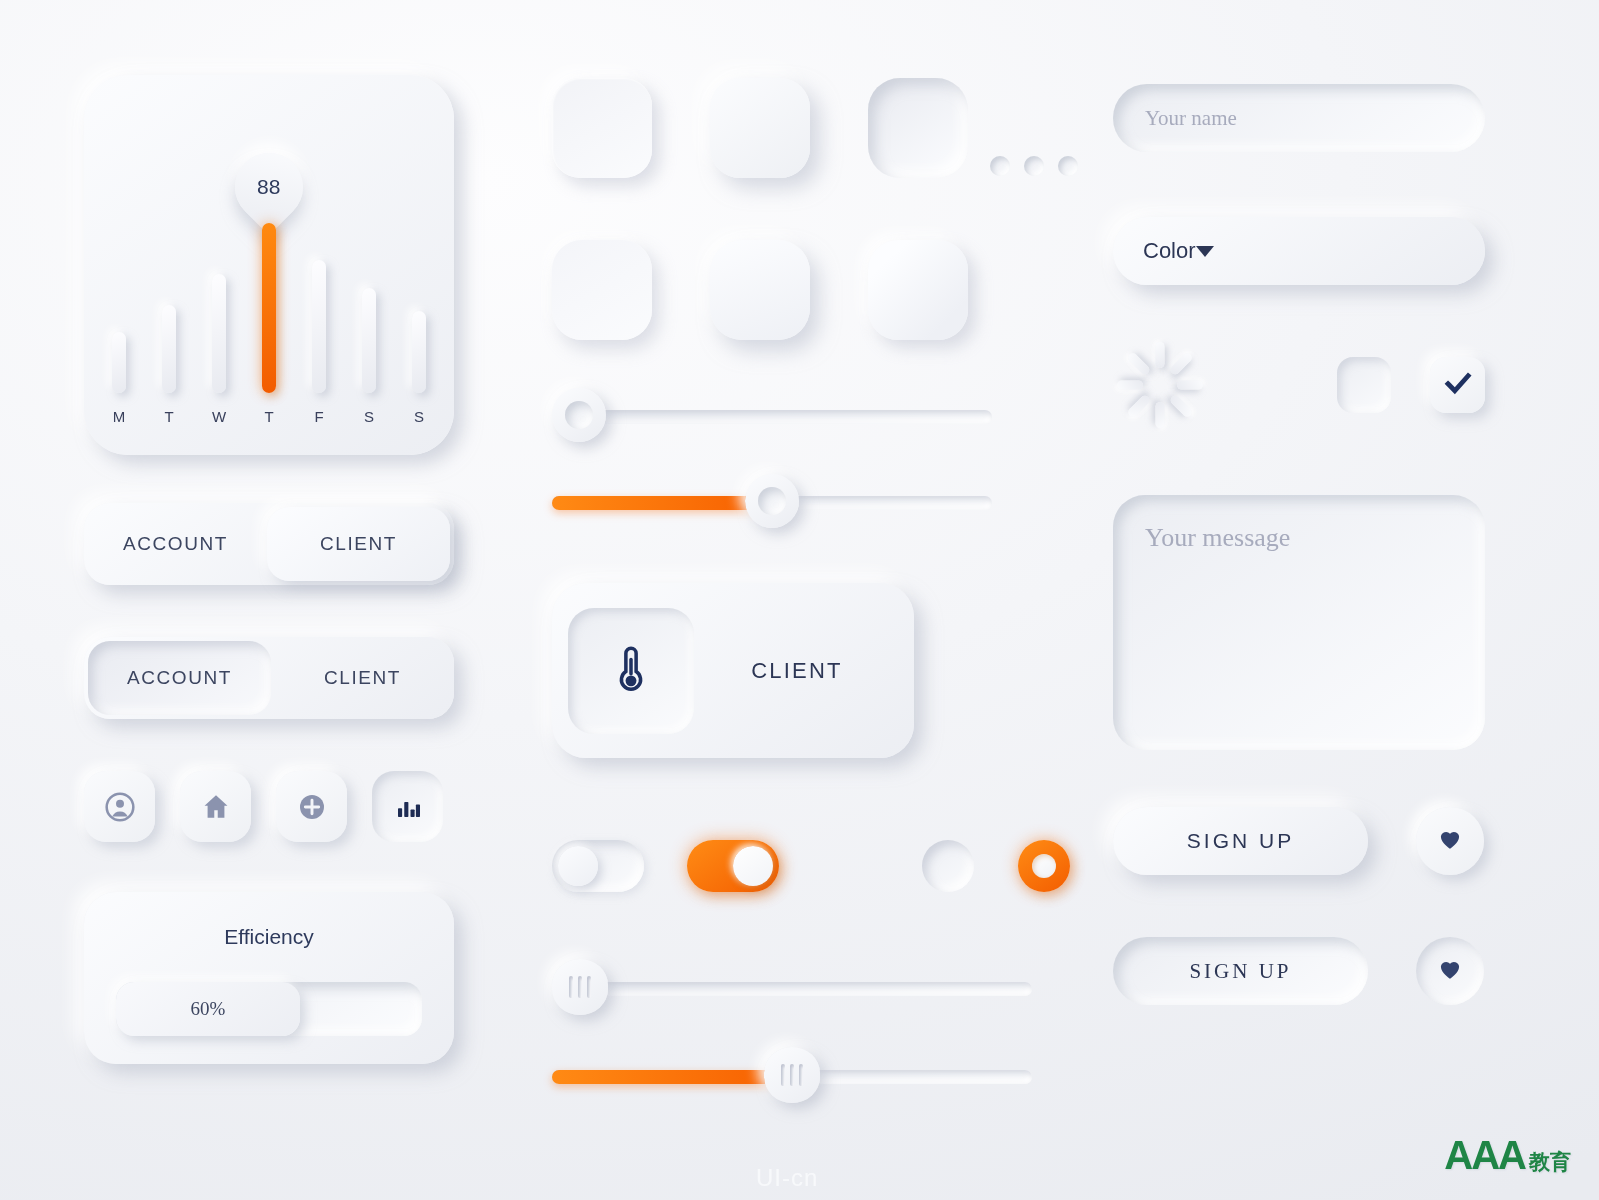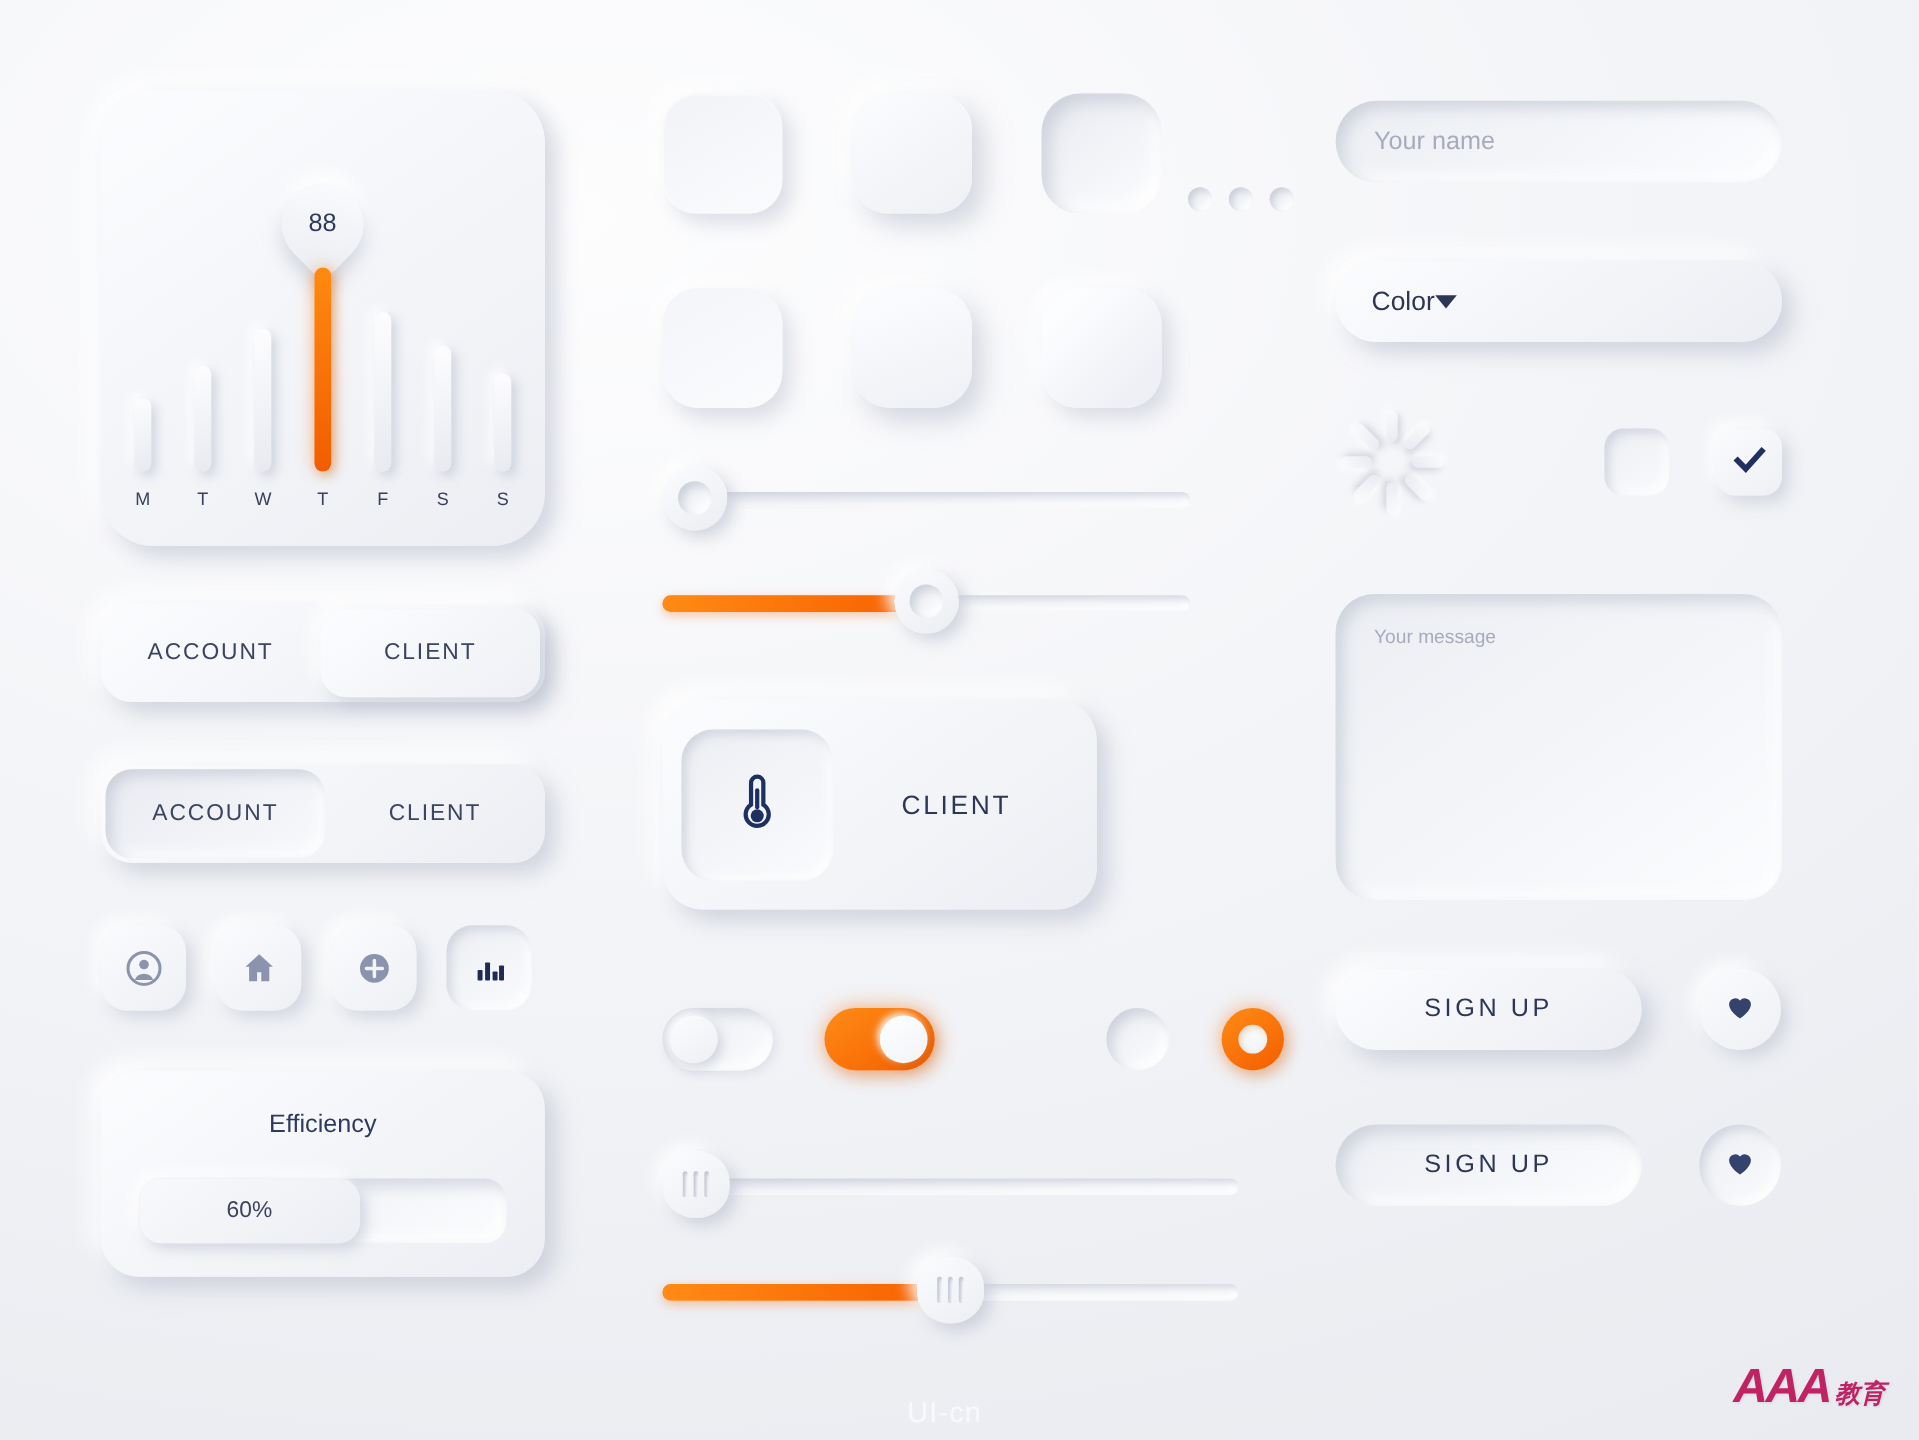--- a/index.html
+++ b/index.html
@@ -18,20 +18,21 @@
     background: linear-gradient(145deg, #fbfcfe, #eceef3);
     box-shadow: 9px 9px 18px rgba(180,186,200,0.55), -9px -9px 18px rgba(255,255,255,0.95);
   }
   .raised-sm {
     background: linear-gradient(145deg, #fafbfd, #eef0f4);
     box-shadow: 6px 6px 12px rgba(183,189,203,0.5), -6px -6px 12px rgba(255,255,255,0.95);
   }
   .inset {
     background: linear-gradient(145deg, #eceef3, #fbfcfe);
     box-shadow: inset 6px 6px 12px rgba(181,187,201,0.55), inset -6px -6px 12px rgba(255,255,255,0.95);
+    font-family: Liberation Serif, serif;
   }
   .inset-sm {
     background: linear-gradient(145deg, #eceef3, #fafbfd);
     box-shadow: inset 4px 4px 8px rgba(183,189,203,0.5), inset -4px -4px 8px rgba(255,255,255,0.92);
   }
 
   .col { position: absolute; }
 
   
   #left { left: 84px; top: 75px; width: 370px; }
@@ -265,38 +266,38 @@
     box-shadow: 3px 3px 6px rgba(180,186,200,0.55), -2px -2px 5px rgba(255,255,255,0.95);
     transform-origin: 50% 50%;
   }
   .checkbox {
     width: 56px; height: 56px; border-radius: 16px;
     display: flex; align-items: center; justify-content: center;
   }
 
   .textarea {
     width: 372px; height: 255px; border-radius: 32px; margin-top: 62px;
-    padding: 28px 32px; font-size: 16px; color: #a7abbd;
+    padding: 28px 32px; font-size: 26px; color: #a7abbd;
   }
 
   .signup {
     width: 255px; height: 68px; border-radius: 34px;
     display: flex; align-items: center; justify-content: center;
     font-size: 21px; color: #2c3655; letter-spacing: 3px;
   }
   .heartbtn {
     width: 68px; height: 68px; border-radius: 50%;
     display: flex; align-items: center; justify-content: center;
   }
 
   .wm-aaa {
     position: absolute; right: 28px; bottom: 22px;
-    font-size: 40px; font-weight: bold; color: #be185d;
+    font-size: 40px; font-weight: bold; color: #15803d;
     text-shadow: 1px 1px 2px rgba(190,196,210,0.5);
-    letter-spacing: -2px; opacity: .95; font-style: italic;
+    letter-spacing: -2px; opacity: .95;
   }
   .wm-aaa small { font-size: 21px; margin-left: 4px; letter-spacing: 0; }
   .wm-ui {
     position: absolute; left: 756px; bottom: 8px;
     font-size: 24px; color: #fafbfd; opacity: .85; letter-spacing: 1px;
   }
 </style>
 </head>
 <body>
 

